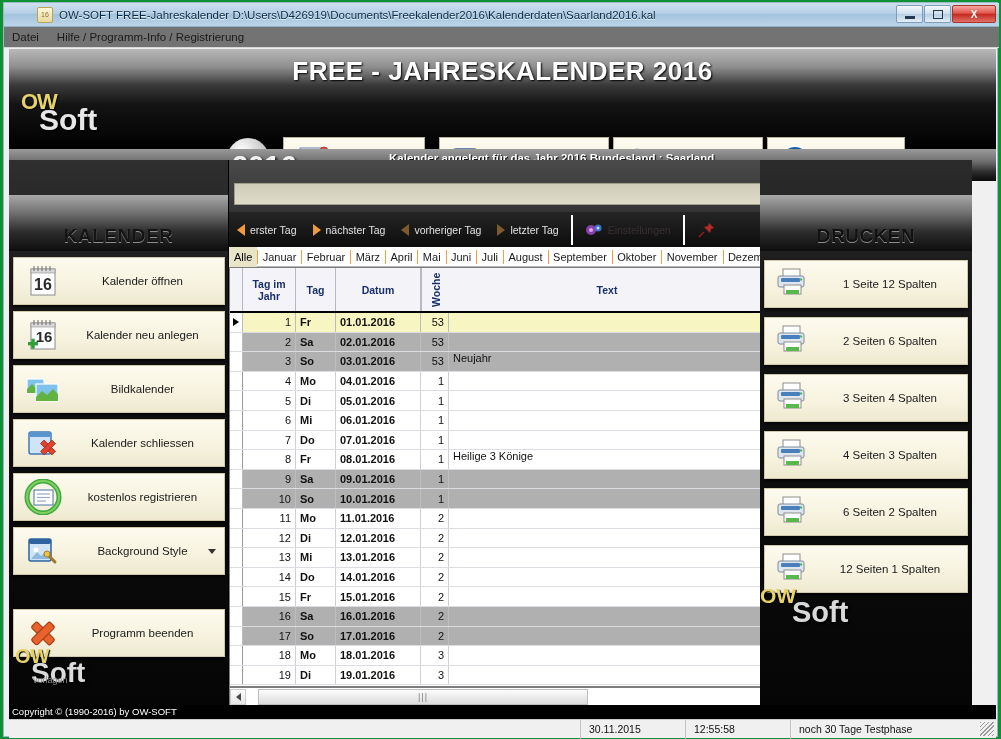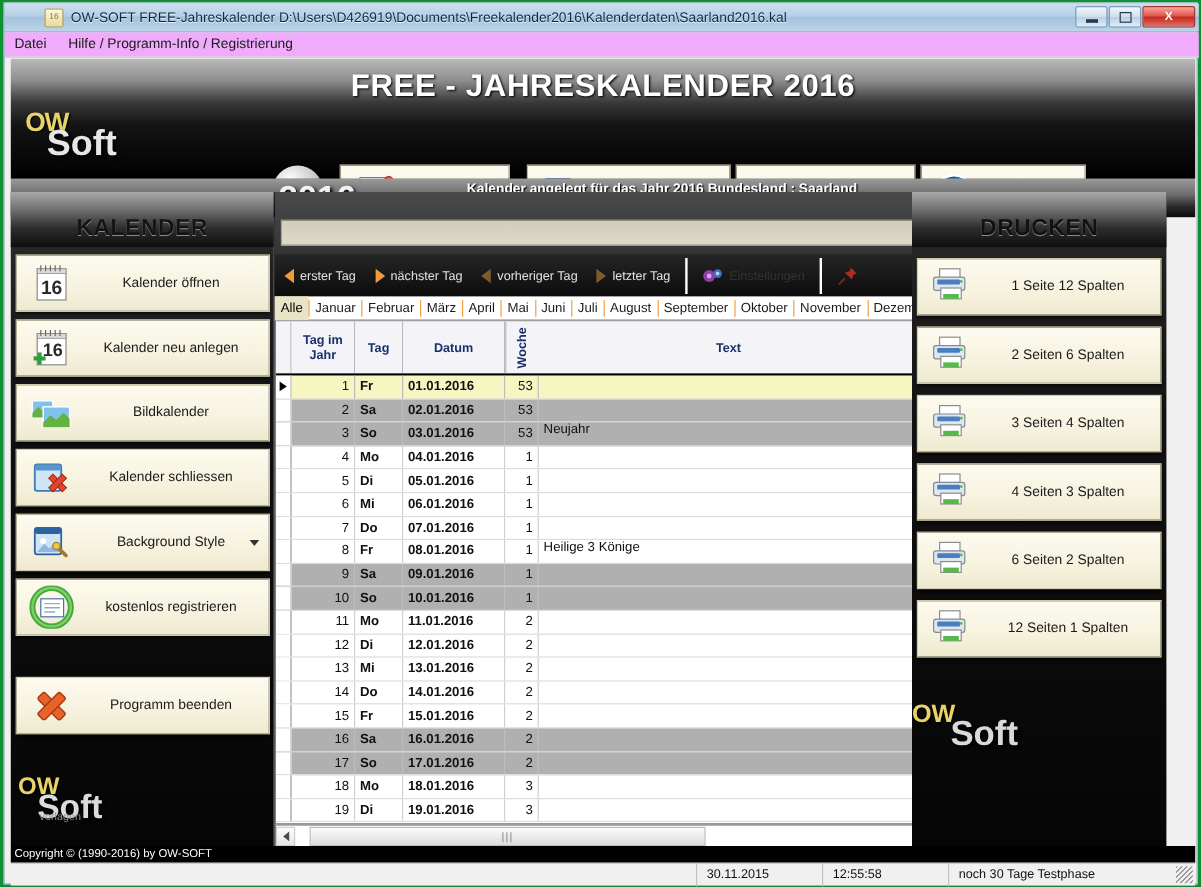--- a/index.html
+++ b/index.html
@@ -50,21 +50,21 @@
     width: 44px;
     background: linear-gradient(to bottom,#f5a7a1,#e0554b 45%,#c62a20 52%,#e07068);
     border: 1px solid #a8342b; color: #fff; font-weight: bold;
   }
   .win-btn .glyph-min { display:block; width:10px; height:3px; background:#24394f; margin-top:6px;}
   .win-btn .glyph-max { display:block; width:10px; height:9px; border:1.5px solid #24394f;}
 
   
   .menubar {
     position: absolute; left: 0; top: 24px; width: 995px; height: 21px;
-    background: #f0abfc; border-bottom: 1px solid #d6d6d6;
+    background: #737373; border-bottom: 1px solid #d6d6d6;
     display: flex; align-items: center; padding-left: 8px; gap: 18px;
   }
   .menu-item { font-size: 11.5px; color: #1a1a1a; cursor: pointer; }
 
   
   .banner {
     position: absolute; left: 5px; top: 46px; width: 987px; height: 100px;
     background: linear-gradient(to bottom, #b9b9b9 0%, #8e8e8e 18%, #3a3a3a 36%, #141414 55%, #000 100%);
     overflow: hidden;
   }
@@ -123,23 +123,23 @@
     text-shadow: 1px 1px 1px #000;
   }
 
   
   .left-panel {
     position: absolute; left: 5px; top: 157px; width: 220px; height: 545px;
     background: linear-gradient(to bottom,#2f2f2f 0%, #111 35%, #050505 100%);
     border-right: 1px solid #000;
   }
   .panel-head {
-    position: relative; height: 46px;
+    position: relative; height: 56px;
     background: linear-gradient(to bottom,#a8a8a8 0%, #747474 30%, #2e2e2e 65%, #0d0d0d 100%);
-    display: flex; align-items: flex-end; justify-content: center;
+    display: flex; align-items: flex-end; justify-content: center; margin-top: 35px;
   }
   .panel-head .txt {
     font-size: 19px; font-weight: bold; color: #141414;
     text-shadow: 0 1px 0 #8b8b8b; padding-bottom: 4px; letter-spacing: 0.5px;
   }
   .panel-head.drucken .txt { color: #111; }
   .side-btn {
     position: relative; margin: 6px auto 0 auto; width: 212px; height: 48px;
     background: linear-gradient(to bottom,#fdfbef 0%, #f6f2de 60%, #eee9cf 100%);
     border: 1px solid #cfc8a9;
@@ -459,44 +459,44 @@
               <rect x="16" y="20" width="16" height="5" transform="rotate(-45 24 22.5)"></rect>
             </g>
           </svg>
         </span>
         <span class="lbl">Kalender schliessen</span>
       </div>
 
       <div class="side-btn">
         <span class="icon">
           <svg width="38" height="36" viewBox="0 0 38 36">
+            <circle cx="19" cy="18" r="16" fill="none" stroke="#3fa83f" stroke-width="5"></circle>
+            <circle cx="19" cy="18" r="16" fill="none" stroke="#7fd060" stroke-width="2"></circle>
+            <rect x="10" y="11" width="19" height="15" fill="#ffffff" stroke="#4b72a6" stroke-width="1"></rect>
+            <line x1="13" y1="15" x2="26" y2="15" stroke="#9aa9c2" stroke-width="1.2"></line>
+            <line x1="13" y1="18.5" x2="26" y2="18.5" stroke="#9aa9c2" stroke-width="1.2"></line>
+            <line x1="13" y1="22" x2="22" y2="22" stroke="#9aa9c2" stroke-width="1.2"></line>
+          </svg>
+        </span>
+        <span class="lbl">kostenlos registrieren</span>
+      </div>
+
+      <div class="side-btn">
+        <span class="icon">
+          <svg width="38" height="36" viewBox="0 0 38 36">
             <rect x="5" y="6" width="22" height="22" rx="2" fill="#cfe4f6" stroke="#2f63a0" stroke-width="1.5"></rect>
             <rect x="5" y="6" width="22" height="5" rx="2" fill="#2f63a0"></rect>
             <circle cx="12" cy="17" r="2.5" fill="#ffffff"></circle>
             <path d="M7 26 l6 -7 l4 4 l5 -5 l4 5 v3 h-19 z" fill="#8fb8e0"></path>
             <path d="M24 22 l7 7" stroke="#9c7a2a" stroke-width="3" stroke-linecap="round"></path>
             <circle cx="23" cy="21" r="3" fill="#f0c44a" stroke="#a5801e" stroke-width="1"></circle>
           </svg>
         </span>
         <span class="lbl">Background Style</span>
         <span class="caret-dn"></span>
-      </div>
-
-      <div class="side-btn">
-        <span class="icon">
-          <svg width="38" height="36" viewBox="0 0 38 36">
-            <circle cx="19" cy="18" r="16" fill="none" stroke="#3fa83f" stroke-width="5"></circle>
-            <circle cx="19" cy="18" r="16" fill="none" stroke="#7fd060" stroke-width="2"></circle>
-            <rect x="10" y="11" width="19" height="15" fill="#ffffff" stroke="#4b72a6" stroke-width="1"></rect>
-            <line x1="13" y1="15" x2="26" y2="15" stroke="#9aa9c2" stroke-width="1.2"></line>
-            <line x1="13" y1="18.5" x2="26" y2="18.5" stroke="#9aa9c2" stroke-width="1.2"></line>
-            <line x1="13" y1="22" x2="22" y2="22" stroke="#9aa9c2" stroke-width="1.2"></line>
-          </svg>
-        </span>
-        <span class="lbl">kostenlos registrieren</span>
       </div>
 
       <div style="height:28px"></div>
 
       <div class="side-btn">
         <span class="icon">
           <svg width="38" height="36" viewBox="0 0 38 36">
             <g fill="#e8632c" stroke="#a93a12" stroke-width="1.2">
               <rect x="6" y="14.5" width="26" height="8" rx="2" transform="rotate(45 19 18.5)"></rect>
               <rect x="6" y="14.5" width="26" height="8" rx="2" transform="rotate(-45 19 18.5)"></rect>

